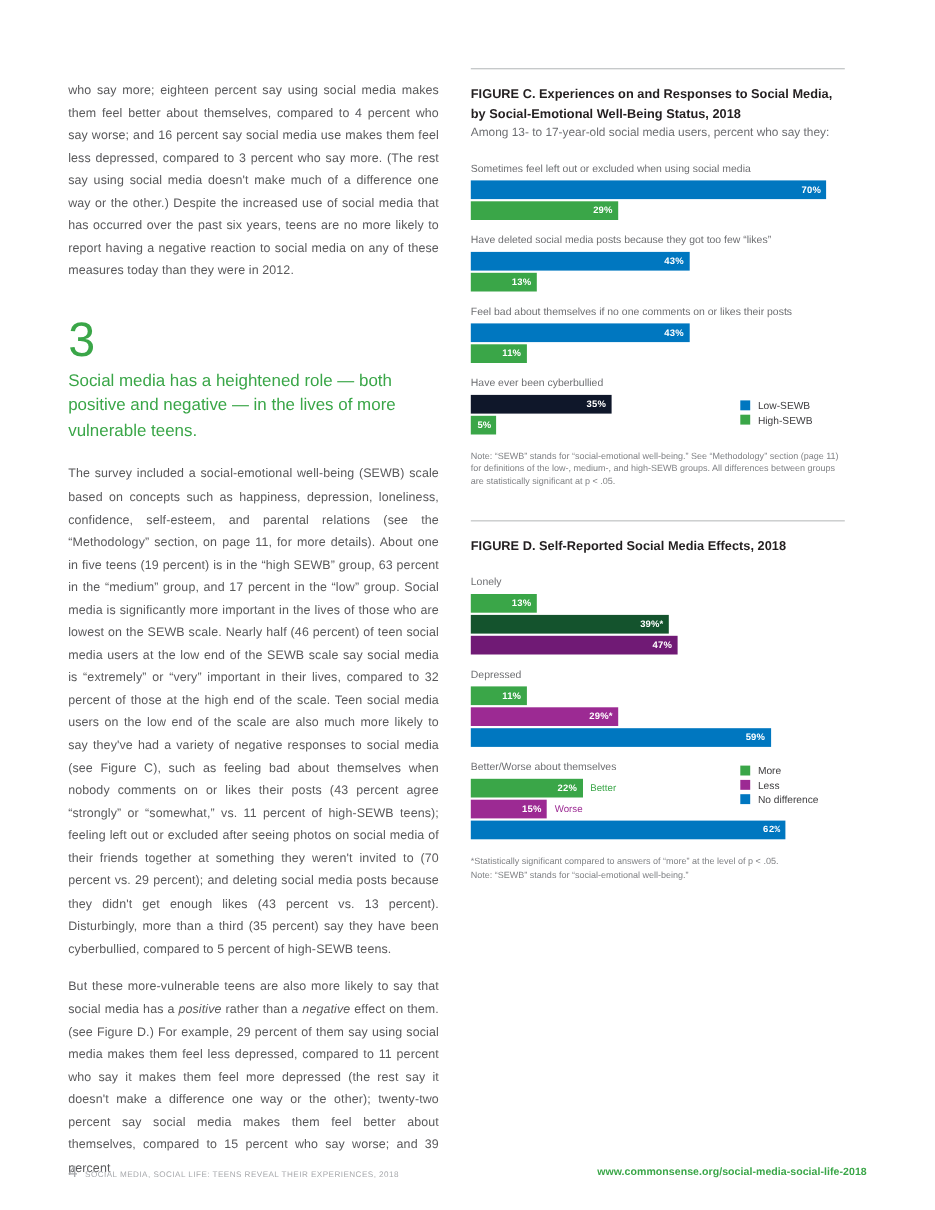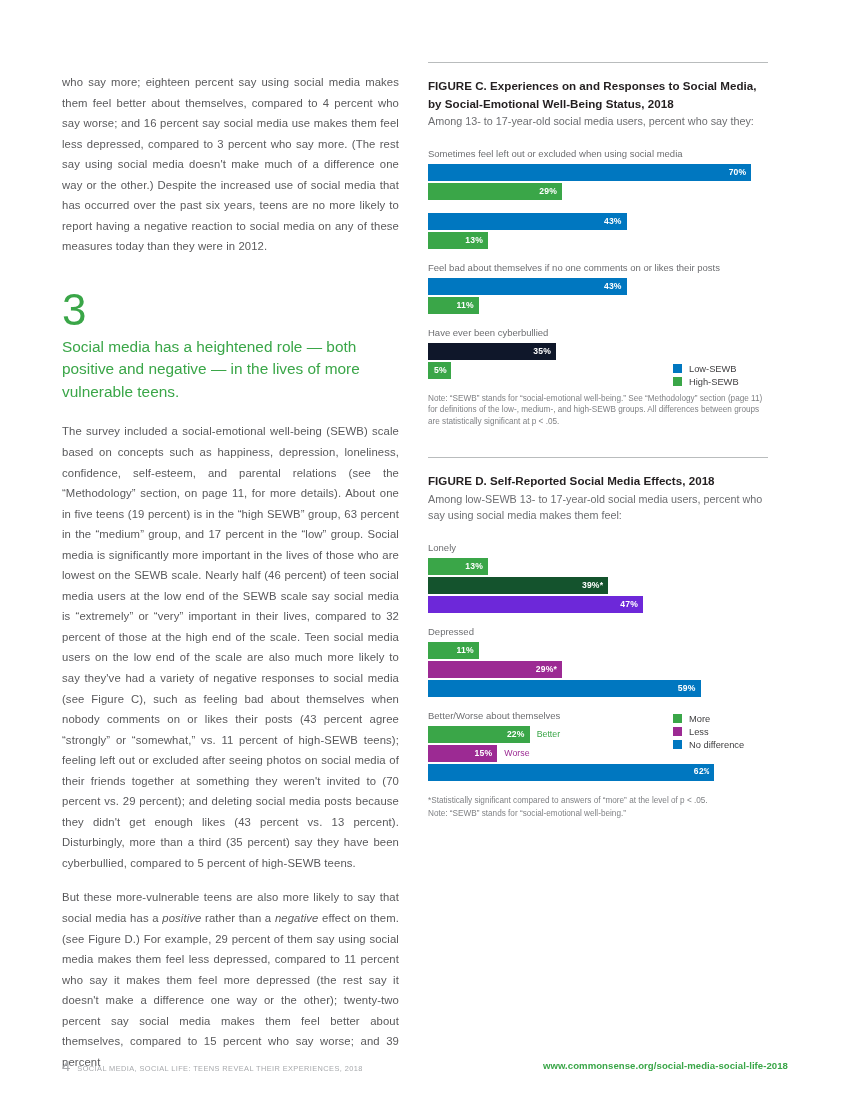--- a/index.html
+++ b/index.html
@@ -196,20 +196,21 @@
           <div class="grp">
             <div class="grp-label">Sometimes feel left out or excluded when using social media</div>
             <div class="bar-row">
               <div class="bar" style="width: 323.4px; background: rgb(0, 119, 192);">70%</div>
             </div>
             <div class="bar-row">
               <div class="bar" style="width: 133.98px; background: rgb(58, 166, 72);">29%</div>
             </div>
           </div>
           <div class="grp">
+            <div class="grp-label">Have deleted social media posts because they got too few “likes”</div>
             <div class="bar-row">
               <div class="bar" style="width: 198.66px; background: rgb(0, 119, 192);">43%</div>
             </div>
             <div class="bar-row">
               <div class="bar" style="width: 60.06px; background: rgb(58, 166, 72);">13%</div>
             </div>
           </div>
           <div class="grp">
             <div class="grp-label">Feel bad about themselves if no one comments on or likes their posts</div>
             <div class="bar-row">
@@ -239,33 +240,32 @@
             </div>
           </div>
         </div>
 
       <div class="fig-note">Note: “SEWB” stands for “social-emotional well-being.” See “Methodology” section (page 11) for definitions of the low-, medium-, and high-SEWB groups. All differences between groups are statistically significant at p &lt; .05.</div>
     </div>
 
     <div class="fig-d-wrap">
       <div class="rule-top"></div>
       <div class="fig-title">FIGURE D. Self-Reported Social Media Effects, 2018</div>
-      <div class="fig-sub">Among low-SEWB 13- to 17-year-old social media users, percent who say using social media makes them feel:</div>
 
       <div class="fig-body" id="fig-d-body">
           <div class="grp">
             <div class="grp-label">Lonely</div>
             <div class="bar-row">
               <div class="bar" style="width: 60.06px; background: rgb(58, 166, 72);">13%</div>
             </div>
             <div class="bar-row">
               <div class="bar" style="width: 180.18px; background: #14532d;">39%*</div>
             </div>
             <div class="bar-row">
-              <div class="bar" style="width: 215px; background: #6d28d9;">47%</div>
+              <div class="bar" style="width: 188px; background: #701a75;">47%</div>
             </div>
           </div>
           <div class="grp">
             <div class="grp-label">Depressed</div>
             <div class="bar-row">
               <div class="bar" style="width: 50.82px; background: rgb(58, 166, 72);">11%</div>
             </div>
             <div class="bar-row">
               <div class="bar" style="width: 133.98px; background: rgb(156, 42, 147);">29%*</div>
             </div>

